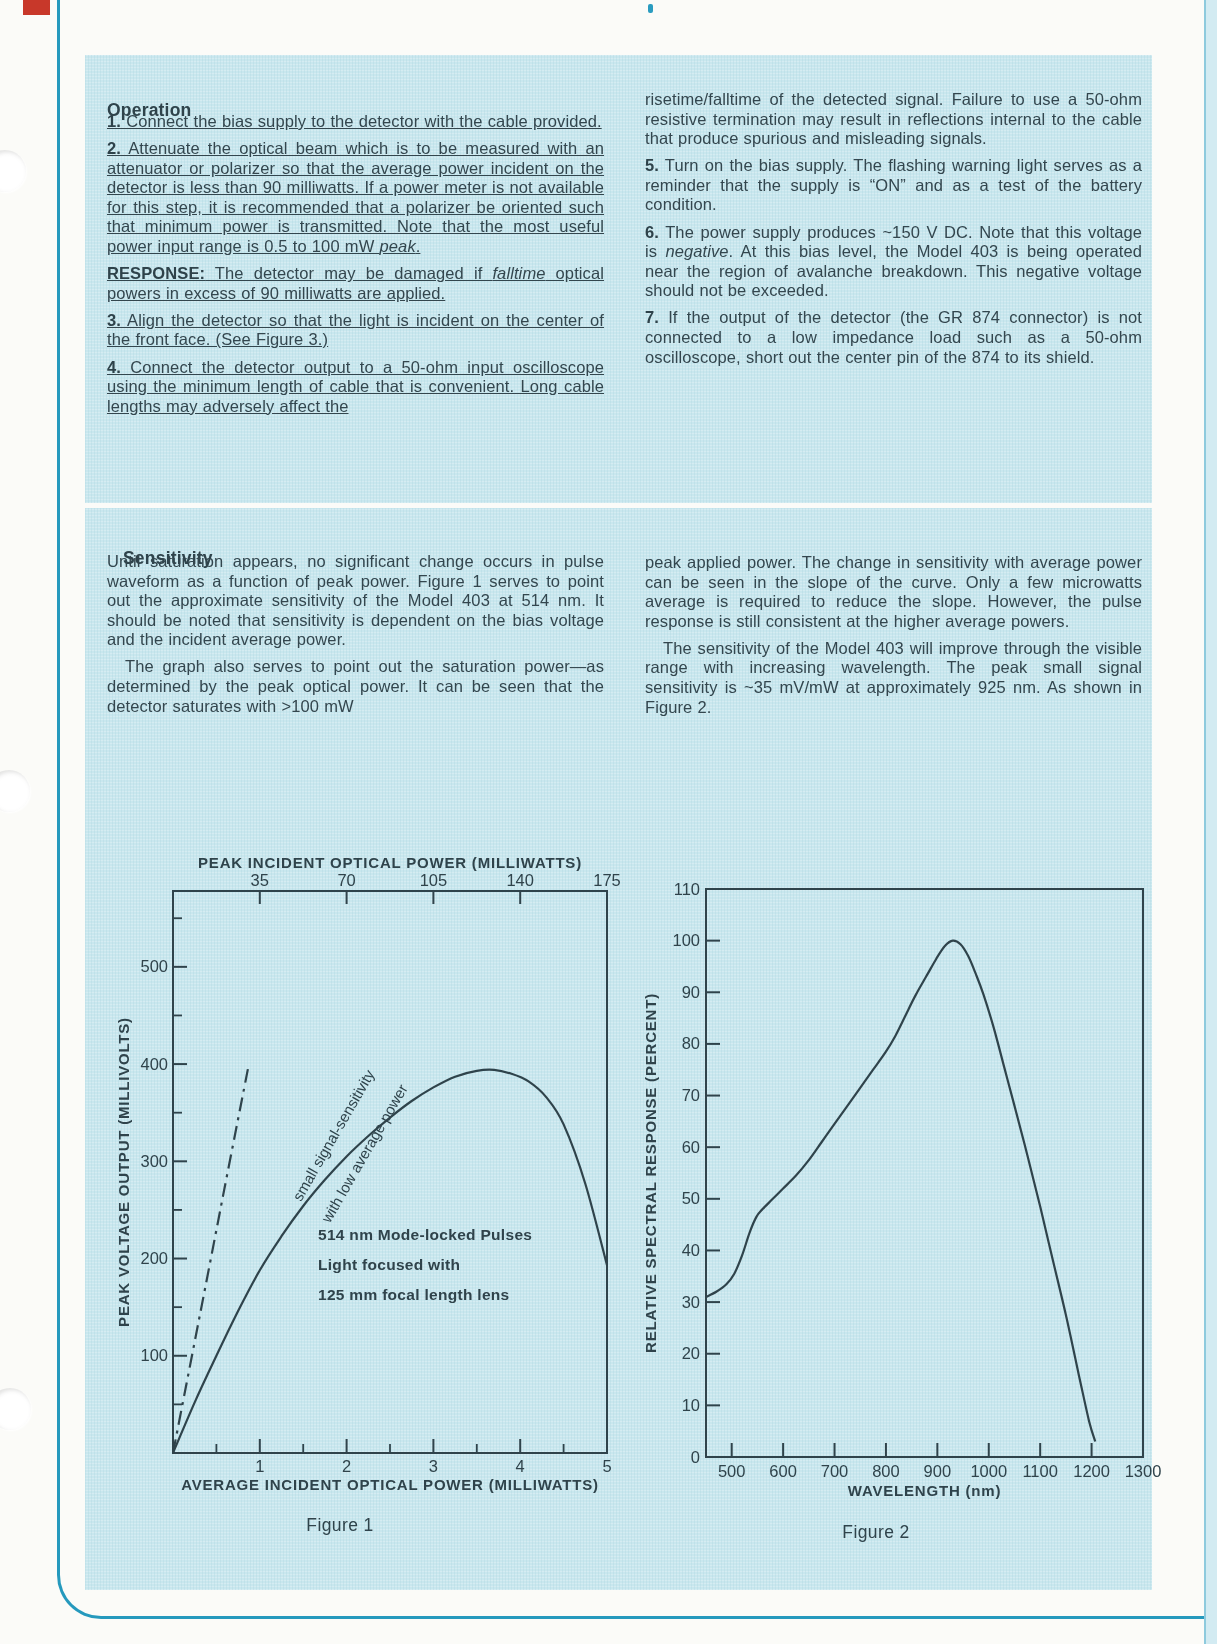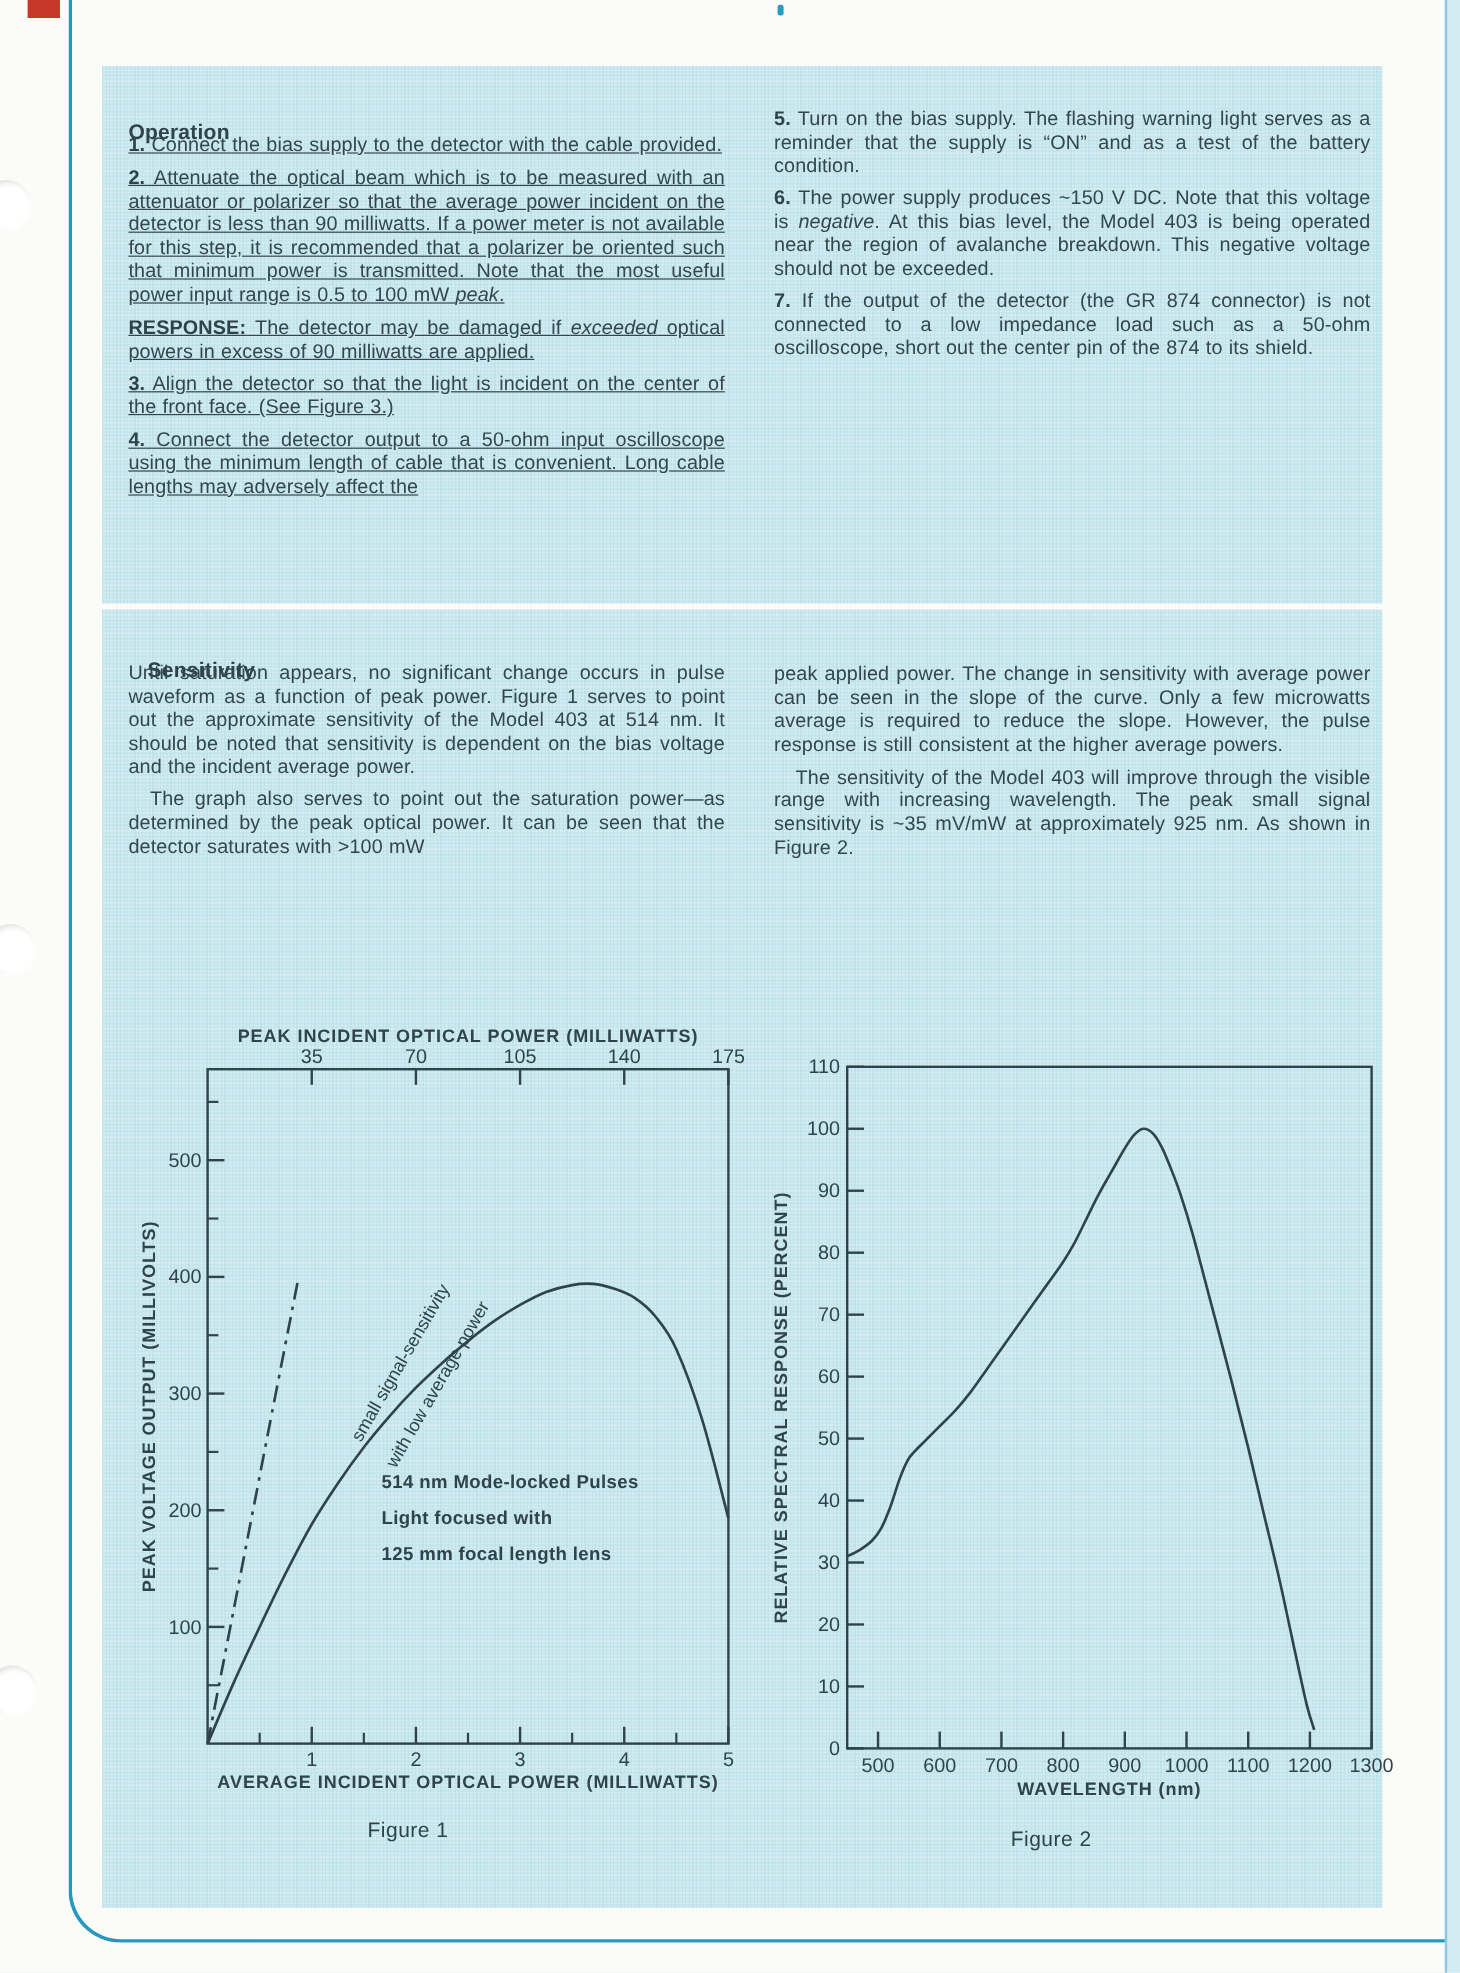--- a/index.html
+++ b/index.html
@@ -44,25 +44,26 @@
   <div class="right-strip"></div>
   <div class="hole" style="left:-16px;top:150px;"></div>
   <div class="hole" style="left:-12px;top:770px;"></div>
   <div class="hole" style="left:-11px;top:1388px;"></div>
 
   <div class="panel panel-a"></div>
   <h2 style="left:107px;top:100px;">Operation</h2>
   <div class="col colL" style="top:112px;text-decoration:underline;">
       <p><strong>1.</strong> Connect the bias supply to the detector with the cable provided.</p>
       <p><strong>2.</strong> Attenuate the optical beam which is to be measured with an attenuator or polarizer so that the average power incident on the detector is less than 90 milliwatts. If a power meter is not available for this step, it is recommended that a polarizer be oriented such that minimum power is transmitted. Note that the most useful power input range is 0.5 to 100 mW <em>peak</em>.</p>
-      <p><strong>RESPONSE:</strong> The detector may be damaged if <em>exceeded</em> optical powers in excess of 90 milliwatts are applied.</p>
+      <p><strong>RESPONSE:</strong> The detector may be damaged if <em>falltime</em> optical powers in excess of 90 milliwatts are applied.</p>
       <p><strong>3.</strong> Align the detector so that the light is incident on the center of the front face. (See Figure 3.)</p>
       <p><strong>4.</strong> Connect the detector output to a 50-ohm input oscilloscope using the minimum length of cable that is convenient. Long cable lengths may adversely affect the</p>
     </div>
   <div class="col colR" style="top:90px;">
+      <p>risetime/falltime of the detected signal. Failure to use a 50-ohm resistive termination may result in reflections internal to the cable that produce spurious and misleading signals.</p>
       <p><strong>5.</strong> Turn on the bias supply. The flashing warning light serves as a reminder that the supply is “ON” and as a test of the battery condition.</p>
       <p><strong>6.</strong> The power supply produces ~150 V DC. Note that this voltage is <em>negative</em>. At this bias level, the Model 403 is being operated near the region of avalanche breakdown. This negative voltage should not be exceeded.</p>
       <p><strong>7.</strong> If the output of the detector (the GR 874 connector) is not connected to a low impedance load such as a 50-ohm oscilloscope, short out the center pin of the 874 to its shield.</p>
     </div>
 
   <div class="panel panel-b"></div>
   <h2 style="left:107px;top:548px;margin-left:16px;">Sensitivity</h2>
   <div class="col colL" style="top:552px;">
       <p>Until saturation appears, no significant change occurs in pulse waveform as a function of peak power. Figure 1 serves to point out the approximate sensitivity of the Model 403 at 514 nm. It should be noted that sensitivity is dependent on the bias voltage and the incident average power.</p>
       <p class="ind">The graph also serves to point out the saturation power—as determined by the peak optical power. It can be seen that the detector saturates with &gt;100 mW</p>

